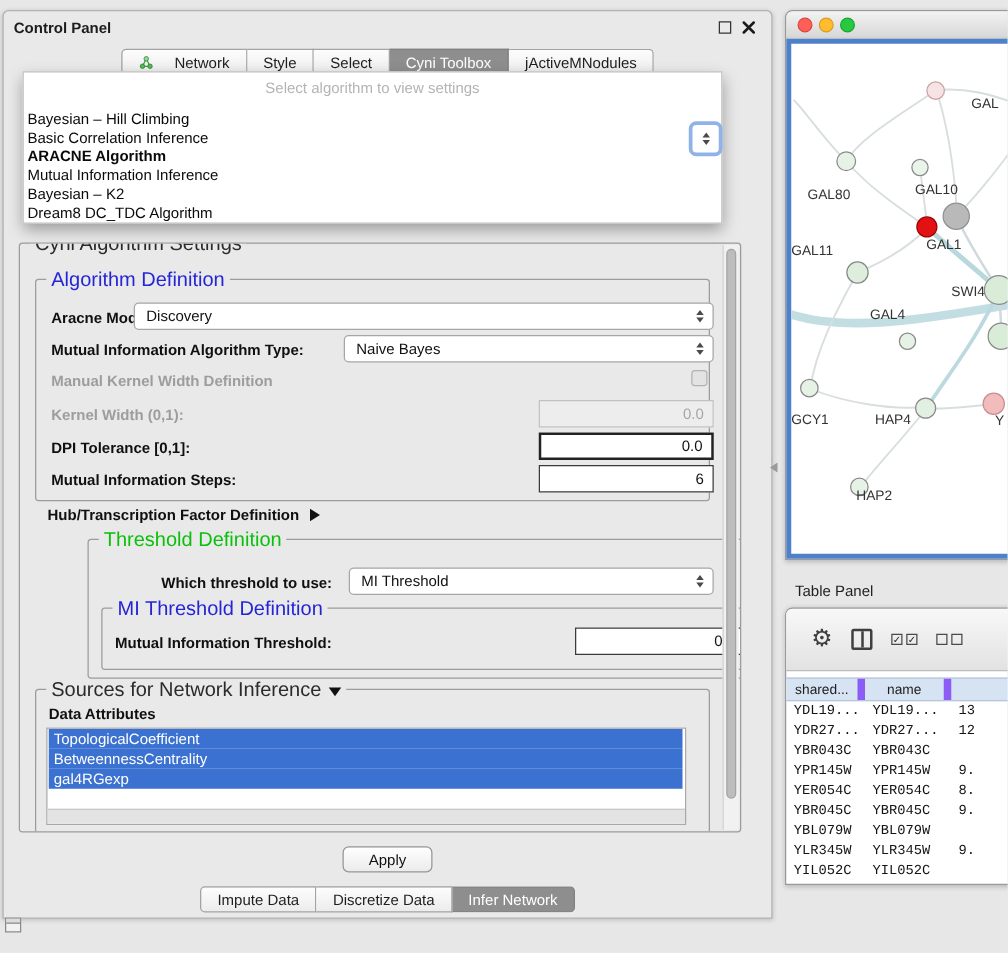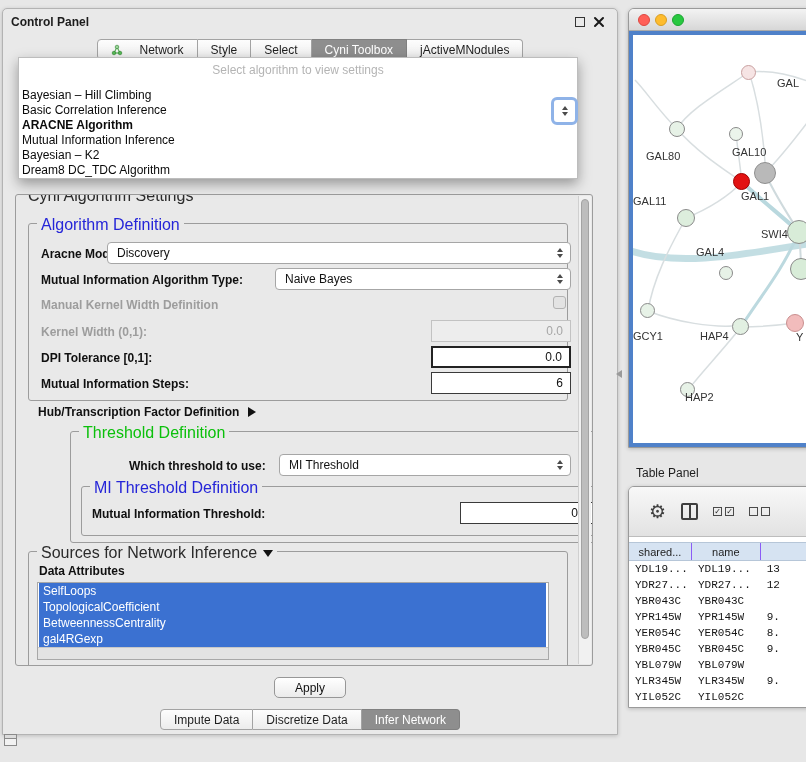--- a/index.html
+++ b/index.html
@@ -161,21 +161,21 @@
     display:flex; align-items:center; gap:15px; padding-left:20px;
   }
   .gear-icon { font-size:19px; color:#3f3f3f; line-height:1; }
   .columns-icon { width:17px; height:17px; border:2px solid #3f3f3f; border-radius:2px; position:relative; }
   .columns-icon::after { content:""; position:absolute; left:50%; top:0; bottom:0; width:2px; background:#3f3f3f; transform:translateX(-50%); }
   .check-pair { display:flex; gap:3px; }
   .cb { width:9px; height:9px; border:1.5px solid #4a4a4a; font-size:8px; line-height:7px; color:#222; text-align:center; }
   .cb.checked::after { content:"✓"; }
 
   .thead { display:flex; height:19px; margin-top:5px; background:#d6e3f2; border-top:1px solid #b6c6d8; border-bottom:1px solid #b6c6d8; }
-  .th { font-size:11px; color:#1d1d1d; display:flex; align-items:center; justify-content:center; border-right:1px solid #8b5cf6; }
+  .th { font-size:11px; color:#1d1d1d; display:flex; align-items:center; justify-content:center; border-right:6px solid #8b5cf6; }
   .c0 { width:76px; } .c1 { width:83px; } .c2 { width:80px; }
   .trow { display:flex; height:16px; }
   .td { font-size:11px; line-height:16px; padding-left:6px; white-space:nowrap; overflow:hidden; color:#141414;font-family:Liberation Mono, monospace; }
 
   .grip-icon { position:absolute; left:4px; top:734px; width:13px; height:12px; border:1px solid #8a8a8a; background:#f2f2f2; }
   .grip-icon::before { content:""; display:block; height:3px; border-bottom:1px solid #8a8a8a; background:#dcdcdc; }
 </style>
 </head>
 <body>
 
@@ -284,21 +284,20 @@
       </div>
     </div>
 
     <div class="group" style="left:12px; top:356px; width:540px; height:138px;">
       <span class="glabel">
         <span>Sources for Network Inference</span>
         <span class="tri-down-b"></span>
       </span>
       <span class="flabel" style="left:10px; top:12px;">Data Attributes</span>
       <div class="attr-list" style="left:8px; top:30px; width:512px; height:78px;">
-        <div class="attr-item">SelfLoops</div>
         <div class="attr-item">TopologicalCoefficient</div>
         <div class="attr-item">BetweennessCentrality</div>
         <div class="attr-item">gal4RGexp</div>
         <div class="attr-strip"></div>
       </div>
     </div>
 
     <div class="vscroll">
       <div class="thumb"></div>
     </div>

